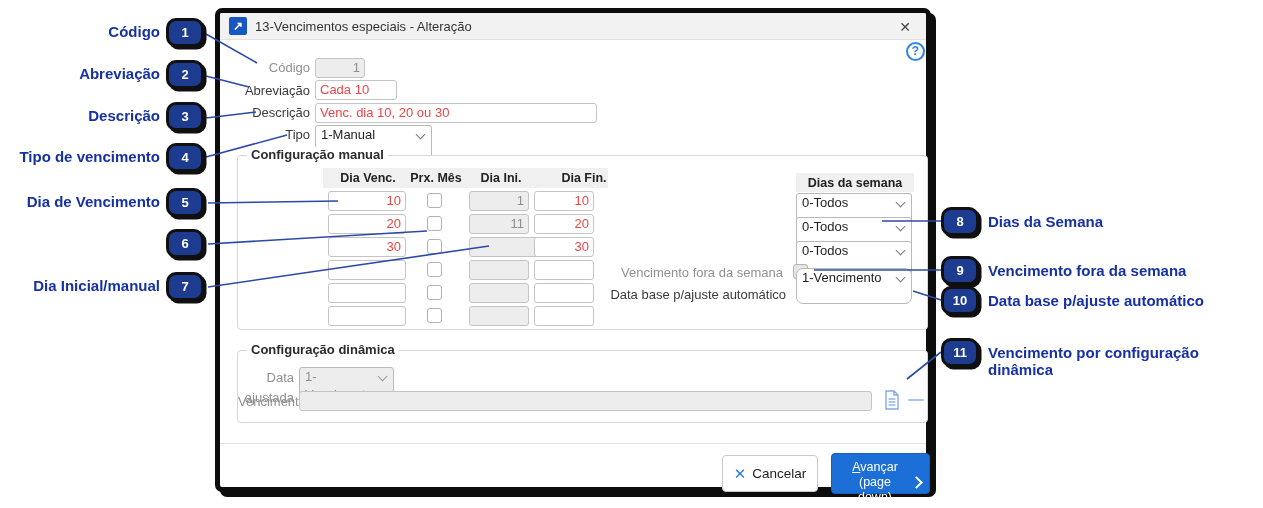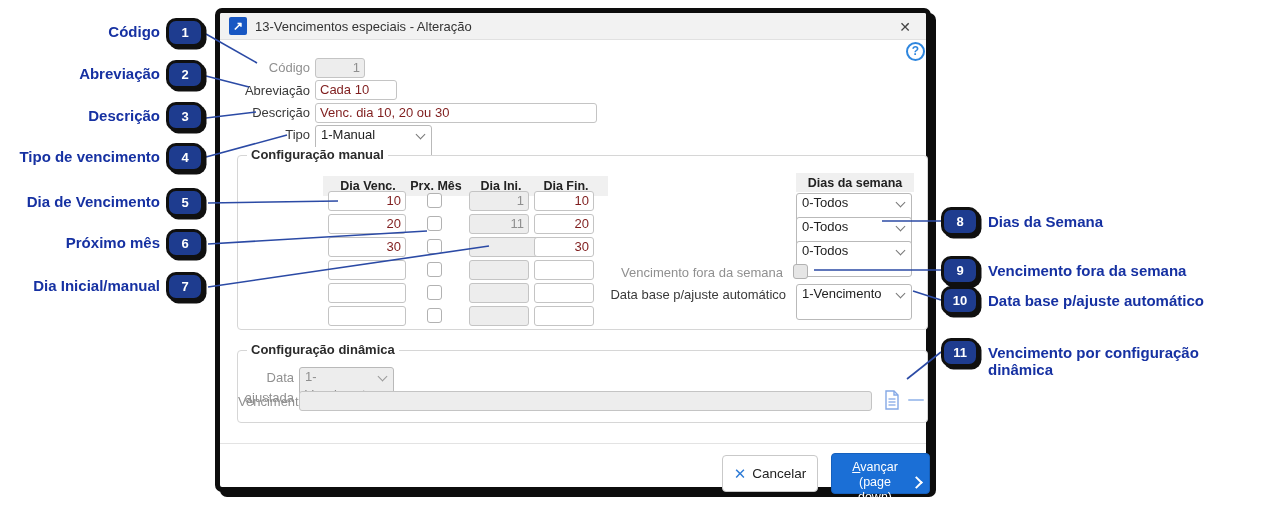--- a/index.html
+++ b/index.html
@@ -16,21 +16,21 @@
                 border-radius:2px; color:#fff; font-size:12px; line-height:18px; text-align:center; font-weight:bold; }
   .title-text { position:absolute; left:35px; top:0; height:27px; line-height:27px; font-size:13px; color:#333; }
   .close-btn { position:absolute; right:10px; top:3px; width:22px; height:22px; text-align:center;
                line-height:22px; font-size:14px; color:#444; cursor:pointer; }
   .help-btn { position:absolute; left:686px; top:29px; width:19px; height:19px; border:2px solid #2e86de;
               border-radius:50%; color:#2e86de; font-size:12px; font-weight:bold; text-align:center; line-height:15px; }
 
   
   .flabel { position:absolute; height:20px; line-height:20px; font-size:13px; color:#3a3a3a; text-align:right; }
   .flabel.dis { color:#909090; }
-  .field { position:absolute; height:20px; line-height:18px; font-size:13px; color:#7f1d1d;
+  .field { position:absolute; height:20px; line-height:18px; font-size:13px; color:#ef4444;
            background:#fff; border:1px solid #c4c4c4; border-radius:3px; padding:0 4px; }
   .field.num { text-align:right; }
   .field.dis { background:#ededed; color:#8f8f8f; }
   .select { position:absolute; height:36px; line-height:18px; font-size:13px; color:#222;
             background:#fff; border:1px solid #b9b9b9; border-radius:3px; padding:0 18px 0 5px; }
   .select.dis { background:#ededed; color:#8f8f8f; }
   .chev { position:absolute; right:7px; top:5px; width:7px; height:7px;
           border-right:1.4px solid #777; border-bottom:1.4px solid #777; transform:rotate(45deg); }
   .select.dis .chev { border-color:#9a9a9a; }
 
@@ -95,25 +95,25 @@
 
     <div class="flabel" style="left:0;width:90px;top:112px;">Tipo</div>
     <div class="select" style="left:95px;top:112px;width:117px;">
       <span>1-Manual</span>
       <span class="chev"></span>
     </div>
 
     <div class="fieldset" style="left:17px;top:142px;width:691px;height:175px;">
       <div class="legend">Configuração manual</div>
 
-      <div class="colhead" style="left:85px;top:12px;width:285px;height:20px;margin-top:8px;">
+      <div class="colhead" style="left:85px;top:12px;width:285px;height:20px;">
         <span style="left:0;width:90px;">Dia Venc.</span>
         <span style="left:84px;width:58px;">Prx. Mês</span>
         <span style="left:148px;width:60px;">Dia Ini.</span>
-        <span style="left:213px;width:60px;">Dia Fin.</span>
+        <span style="left:231px;width:60px;">Dia Fin.</span>
       </div>
 
       <div>
         <div class="field num" style="left:90px;top:35px;width:78px;">10</div>
         <div class="cbx" style="left:189px;top:37px;"></div>
         <div class="field num dis" style="left:231px;top:35px;width:60px;">1</div>
         <div class="field num" style="left:296px;top:35px;width:60px;">10</div>
       </div>
       <div>
         <div class="field num" style="left:90px;top:58px;width:78px;">20</div>
@@ -159,21 +159,21 @@
       </div>
       <div class="select" style="left:558px;top:85px;width:116px;">
         <span>0-Todos</span>
         <span class="chev"></span>
       </div>
 
       <div class="flabel dis" style="left:300px;width:245px;top:107px;">Vencimento fora da semana</div>
       <div class="cbx dis" style="left:555px;top:108px;"></div>
 
       <div class="flabel" style="left:300px;width:248px;top:129px;">Data base p/ajuste automático</div>
-      <div class="select" style="left:558px;top:128px;width:116px;">
+      <div class="select" style="left:558px;top:112px;width:116px;border-radius:7px;">
         <span>1-Vencimento</span>
         <span class="chev"></span>
       </div>
     </div>
 
     <div class="fieldset" style="left:17px;top:337px;width:691px;height:73px;">
       <div class="legend">Configuração dinâmica</div>
 
       <div class="flabel dis" style="left:0;width:56px;top:17px;">Data ajustada</div>
       <div class="select dis" style="left:61px;top:16px;width:95px;">
@@ -232,21 +232,20 @@
 
   <div class="cl-label cl-left" style="top:107px;">Descrição</div>
   <div class="badge" style="left:166px;top:102px;">3</div>
 
   <div class="cl-label cl-left" style="top:148px;">Tipo de vencimento</div>
   <div class="badge" style="left:166px;top:143px;">4</div>
 
   <div class="cl-label cl-left" style="top:193px;">Dia de Vencimento</div>
   <div class="badge" style="left:166px;top:188px;">5</div>
 
-  <div class="cl-label cl-left" style="top:234px;">Próximo mês</div>
   <div class="badge" style="left:166px;top:229px;">6</div>
 
   <div class="cl-label cl-left" style="top:277px;">Dia Inicial/manual</div>
   <div class="badge" style="left:166px;top:272px;">7</div>
 
   <div class="badge" style="left:941px;top:207px;">8</div>
   <div class="cl-label cl-right" style="top:213px;">Dias da Semana</div>
 
   <div class="badge" style="left:941px;top:256px;">9</div>
   <div class="cl-label cl-right" style="top:262px;">Vencimento fora da semana</div>

